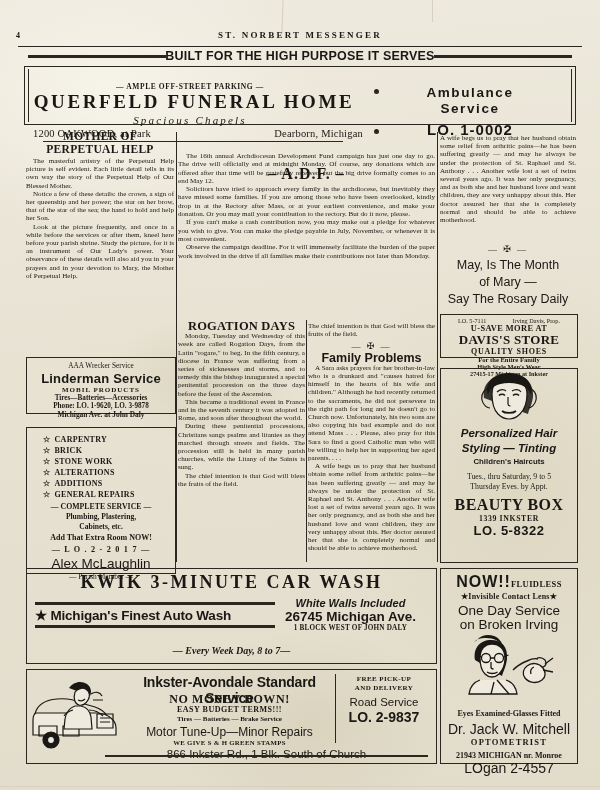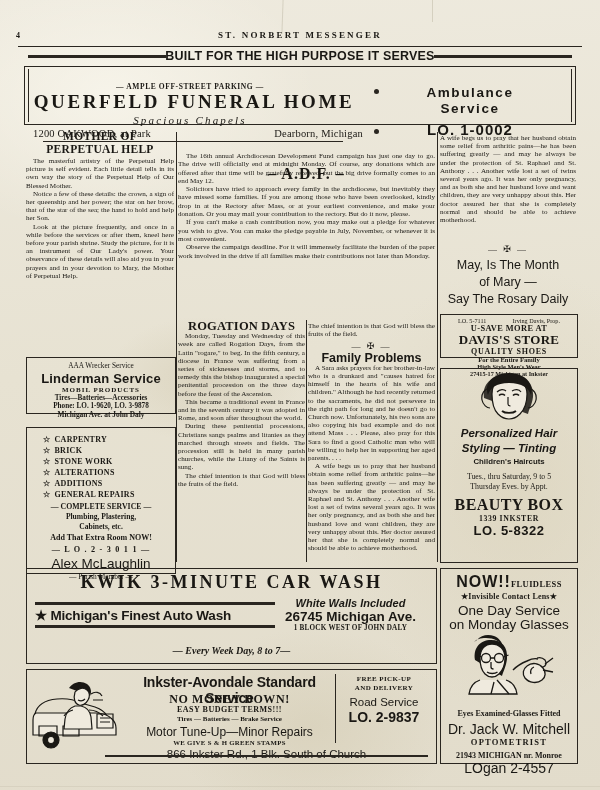--- a/index.html
+++ b/index.html
@@ -259,21 +259,21 @@
       <li><span class="star">☆</span><span>BRICK</span></li>
       <li><span class="star">☆</span><span>STONE WORK</span></li>
       <li><span class="star">☆</span><span>ALTERATIONS</span></li>
       <li><span class="star">☆</span><span>ADDITIONS</span></li>
       <li><span class="star">☆</span><span>GENERAL REPAIRS</span></li>
     </ul>
     <div class="cs">— COMPLETE SERVICE —</div>
     <div class="pl">Plumbing, Plastering,</div>
     <div class="pl">Cabinets, etc.</div>
     <div class="extra">Add That Extra Room NOW!</div>
-    <div class="phone">—  L O . 2 - 3 0 1 1  —</div>
+    <div class="phone">—  L O . 2 - 2 0 1 7  —</div>
     <div class="name">Alex McLaughlin</div>
     <div class="pm">— Parish Member —</div>
   </div>
 
   <div class="adbox ctr" id="ad-davis">
     <div class="l1" style="display:flex;justify-content:space-around;padding:0 4px;">
       <span>LO. 5-7111</span>
       <span>Irving Davis, Prop.</span>
     </div>
     <div class="l2">U-SAVE MORE AT</div>
@@ -363,21 +363,21 @@
     </div>
     <div class="hrule" style="left:78px;right:8px;bottom:6px;height:2px;"></div>
   </div>
 
   <div class="adbox" id="ad-mitchell">
     <div class="now">
       <b>NOW!!</b><span>FLUIDLESS</span>
     </div>
     <div class="inv">★Invisible  Contact  Lens★</div>
     <div class="ods">One Day Service</div>
-    <div class="ods" style="margin-top:-2px">on Monday Glasses</div>
+    <div class="ods" style="margin-top:-2px">on Broken Irving</div>
     <div style="height:72px;display:flex;align-items:center;justify-content:center;">
       <svg width="112" height="70" viewBox="0 0 112 70" aria-hidden="true">
         <g stroke="#1a1814" fill="none" stroke-width="1.3">
           <path d="M22 26c-2-12 5-20 16-20s17 7 16 19c-1 8-4 13-5 17" fill="#1a1814" stroke="none"></path>
           <path d="M27 24c0-9 5-14 12-14s13 5 13 14c0 8-3 13-6 16-2 2-5 3-7 3s-5-1-7-3c-3-3-5-8-5-16z" fill="#efeade" stroke="#1a1814"></path>
           <circle cx="33" cy="24" r="4.5"></circle>
             <circle cx="46" cy="24" r="4.5"></circle>
           <path d="M37.5 24h4M28.5 23l-4-2M50.5 23l5-2"></path>
           <path d="M38 28v5c0 1.5 1 2 2.5 2"></path>
           <path d="M34 38c2.5 2 8 2 10.5 0"></path>

